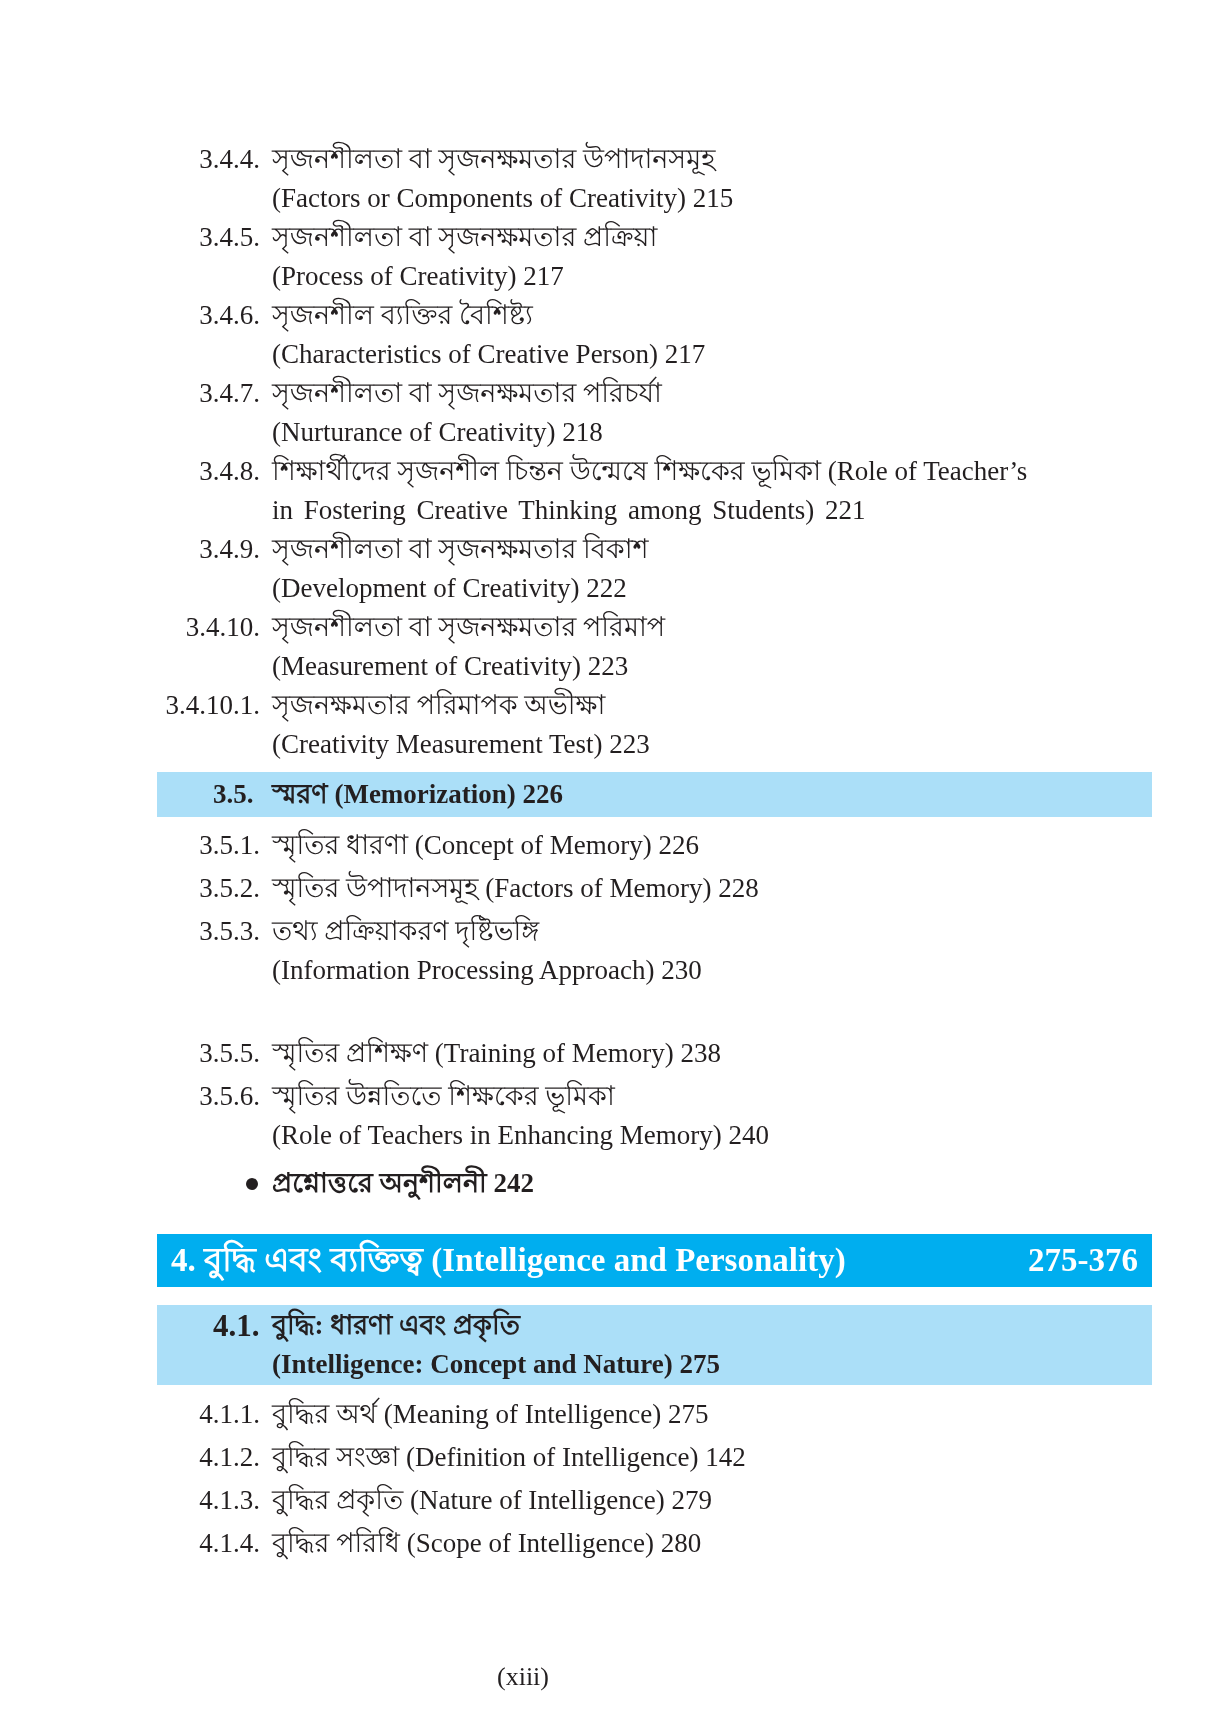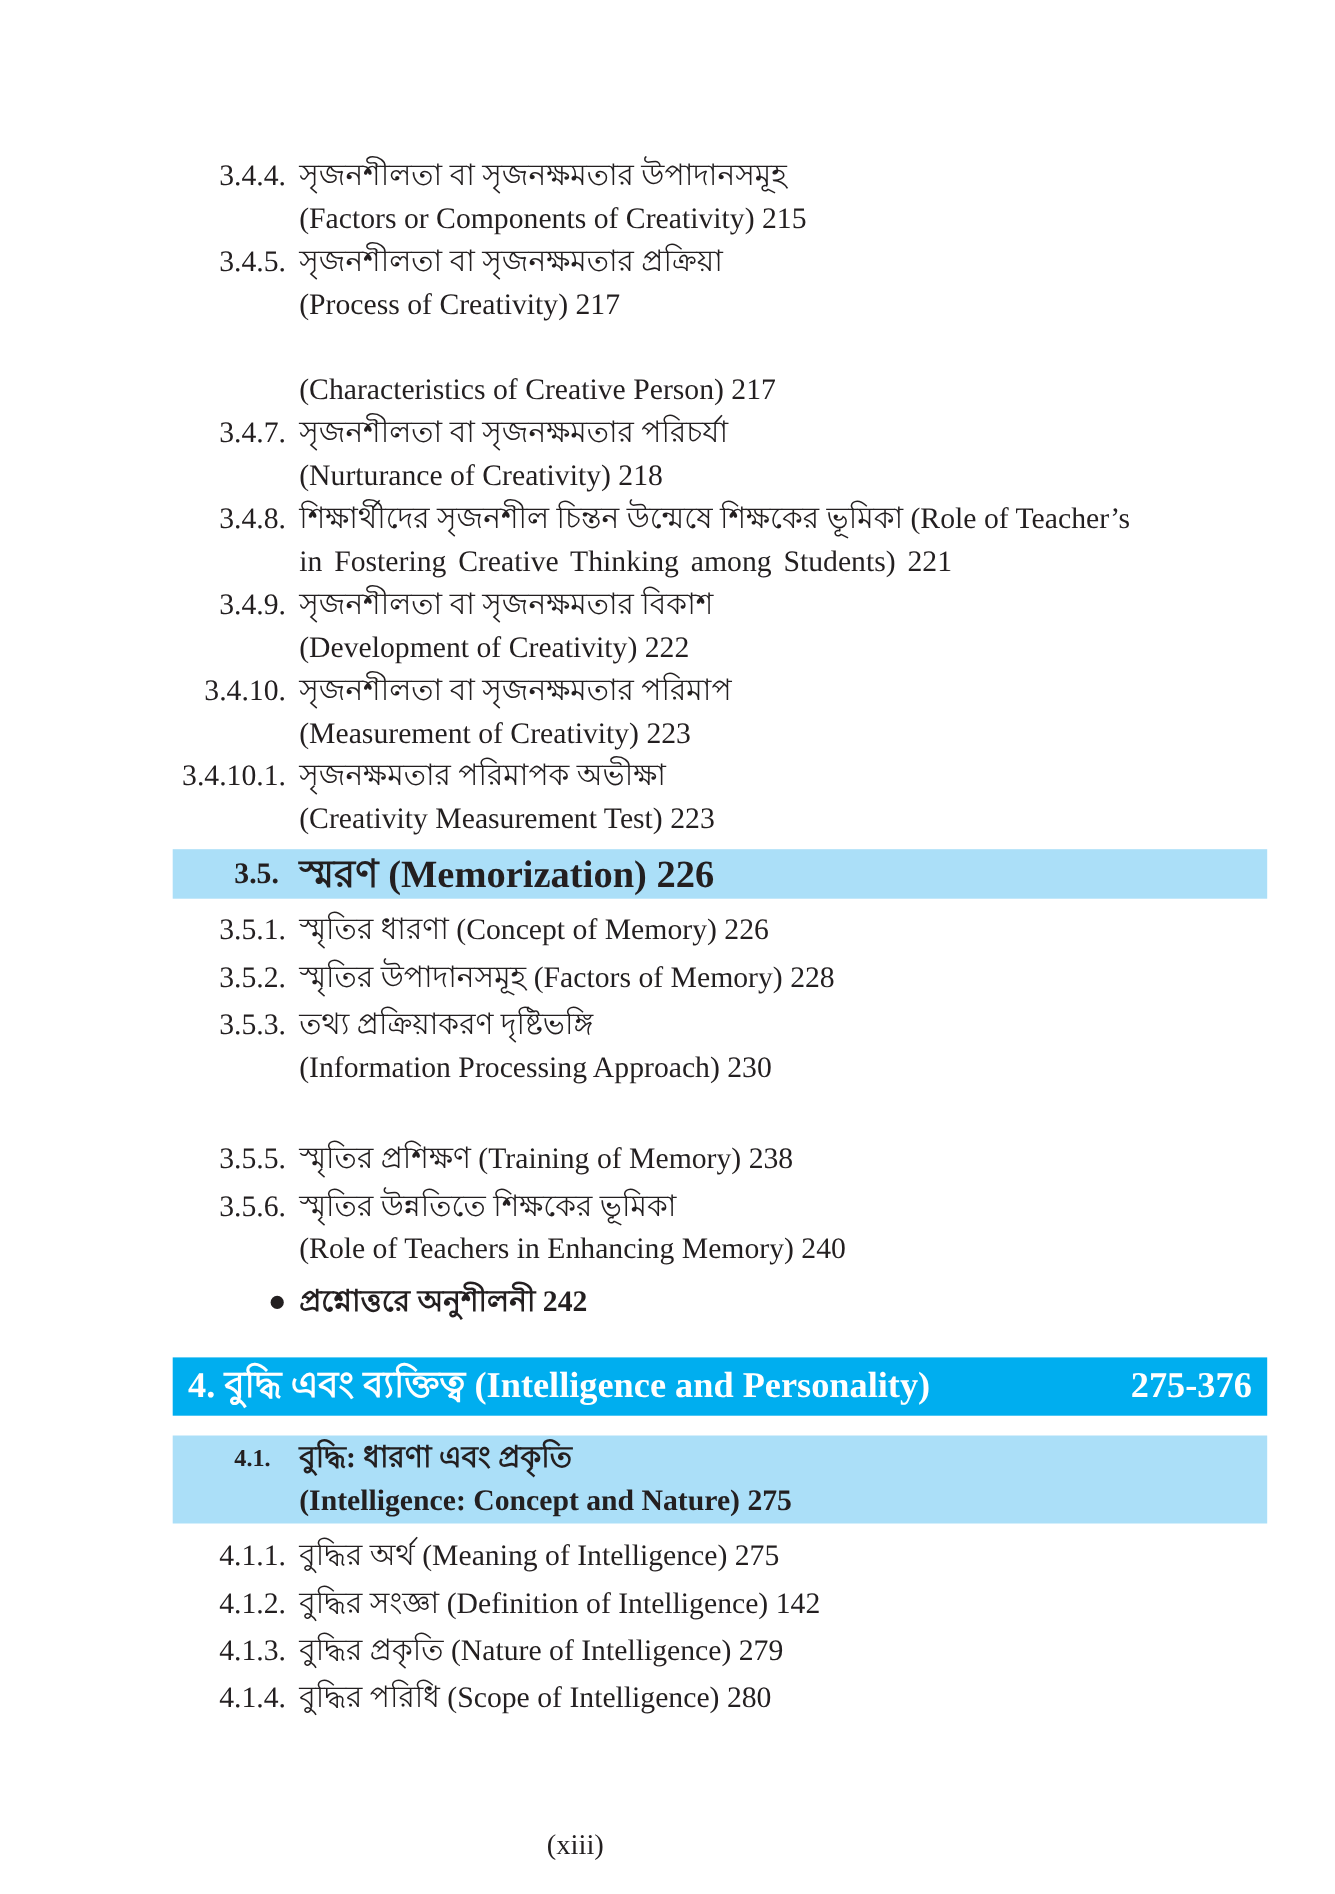--- a/index.html
+++ b/index.html
@@ -35,20 +35,24 @@
   </div>
 
   <div class="row" style="top:218px">
     <span class="num">3.4.5.</span>
     <span class="txt">সৃজনশীলতা বা সৃজনক্ষমতার প্রক্রিয়া</span>
   </div>
   <div class="row" style="top:257px">
     <span class="txt">(Process of Creativity) 217</span>
   </div>
 
+  <div class="row" style="top:296px">
+    <span class="num">3.4.6.</span>
+    <span class="txt">সৃজনশীল ব্যক্তির বৈশিষ্ট্য</span>
+  </div>
   <div class="row" style="top:335px">
     <span class="txt">(Characteristics of Creative Person) 217</span>
   </div>
 
   <div class="row" style="top:374px">
     <span class="num">3.4.7.</span>
     <span class="txt">সৃজনশীলতা বা সৃজনক্ষমতার পরিচর্যা</span>
   </div>
   <div class="row" style="top:413px">
     <span class="txt">(Nurturance of Creativity) 218</span>
@@ -81,21 +85,21 @@
   <div class="row" style="top:686px">
     <span class="num">3.4.10.1.</span>
     <span class="txt">সৃজনক্ষমতার পরিমাপক অভীক্ষা</span>
   </div>
   <div class="row" style="top:725px">
     <span class="txt">(Creativity Measurement Test) 223</span>
   </div>
 
   <div class="band band-light" style="top:772px; height:45px;">
     <span class="bold" style="position:absolute; left:56px; top:3px; font-size:27px; line-height:39px;">3.5.</span>
-    <span class="bold" style="position:absolute; left:115px; top:3px; font-size:35px; line-height:39px; white-space:nowrap;">স্মরণ (Memorization) 226</span>
+    <span class="bold" style="position:absolute; left:115px; top:3px; font-size:27px; line-height:39px; white-space:nowrap;">স্মরণ (Memorization) 226</span>
   </div>
 
   <div class="row" style="top:826px">
     <span class="num">3.5.1.</span>
     <span class="txt">স্মৃতির ধারণা (Concept of Memory) 226</span>
   </div>
   <div class="row" style="top:869px">
     <span class="num">3.5.2.</span>
     <span class="txt">স্মৃতির উপাদানসমূহ (Factors of Memory) 228</span>
   </div>
@@ -122,21 +126,21 @@
     <span class="bullet"></span>
     <span class="txt bold">প্রশ্নোত্তরে অনুশীলনী 242</span>
   </div>
 
   <div class="band band-dark" style="top:1234px; height:53px;">
     <span class="ch-title">4. বুদ্ধি এবং ব্যক্তিত্ব (Intelligence and Personality)</span>
     <span class="ch-pages">275-376</span>
   </div>
 
   <div class="band band-light" style="top:1305px; height:80px;">
-    <span class="bold" style="position:absolute; left:56px; top:1px; font-size:22px; line-height:39px;">4.1.</span>
+    <span class="bold" style="position:absolute; left:56px; top:1px; font-size:31px; line-height:39px;">4.1.</span>
     <span class="bold" style="position:absolute; left:115px; top:1px; font-size:27px; line-height:39px; white-space:nowrap;">বুদ্ধি: ধারণা এবং প্রকৃতি</span>
     <span class="bold" style="position:absolute; left:115px; top:40px; font-size:27px; line-height:39px; white-space:nowrap;">(Intelligence: Concept and Nature) 275</span>
   </div>
 
   <div class="row" style="top:1395px">
     <span class="num">4.1.1.</span>
     <span class="txt">বুদ্ধির অর্থ (Meaning of Intelligence) 275</span>
   </div>
   <div class="row" style="top:1438px">
     <span class="num">4.1.2.</span>

